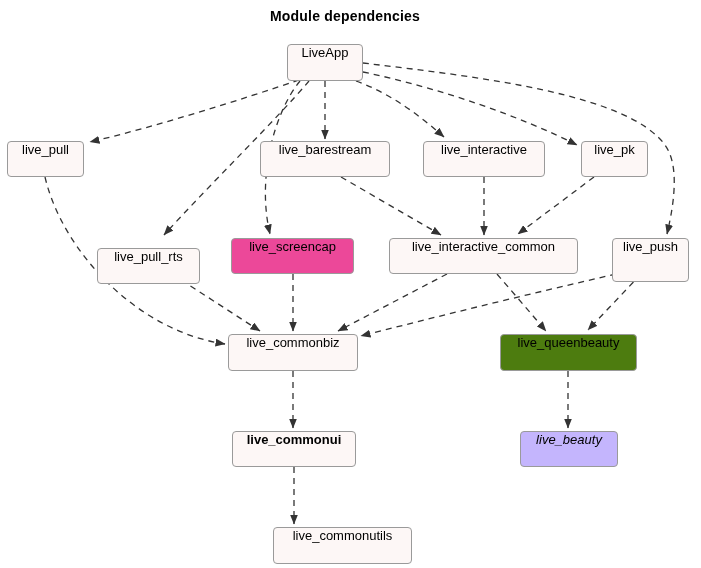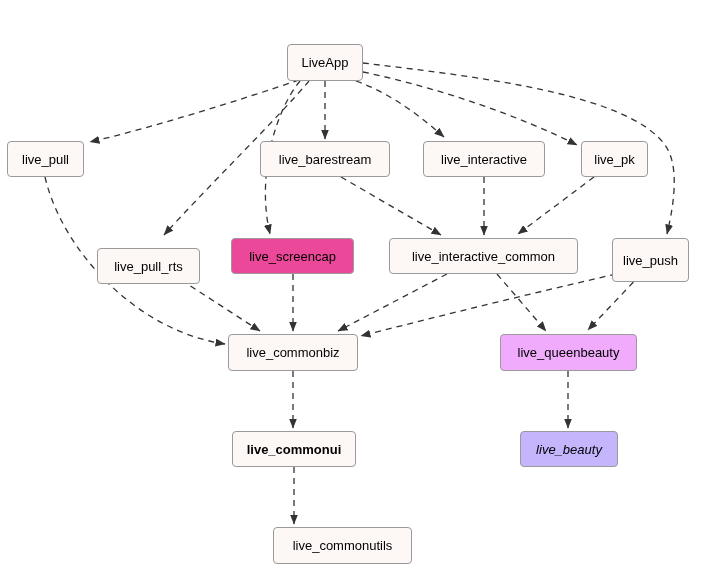--- a/index.html
+++ b/index.html
@@ -32,30 +32,31 @@
     fill: none;
     stroke-width: 1.3;
     stroke-dasharray: 6,5;
   }
   .node {
     position: absolute;
     box-sizing: border-box;
     border: 1px solid #9a9a9a;
     border-radius: 4px;
     display: flex;
-    align-items: center;
+    align-items: flex-start;
     justify-content: center;
     font-size: 13px;
     white-space: nowrap;
   }
 </style>
 </head>
 <body>
 
 <div class="canvas">
+  <div class="title">Module dependencies</div>
 
   <svg id="edges-svg" viewBox="0 0 701 568" xmlns="http://www.w3.org/2000/svg">
     <defs>
       <marker id="arrowhead" viewBox="0 0 10 8" refX="9.5" refY="4" markerWidth="10" markerHeight="8" markerUnits="userSpaceOnUse" orient="auto">
         <path id="arrowhead-path" d="M0,0 L10,4 L0,8 z" fill="#333333"></path>
       </marker>
     </defs>
     <g id="edge-group">
         <path d="M299,80 C240,100 158,126 90,142" class="edge" stroke="#333333" marker-end="url(#arrowhead)"></path>
         <path d="M325,81 L325,139" class="edge" stroke="#333333" marker-end="url(#arrowhead)"></path>
@@ -104,21 +105,21 @@
       </div>
       <div class="node" style="left: 389px; top: 238px; width: 189px; height: 36px; background: rgb(253, 247, 246); border-color: rgb(154, 154, 154); color: rgb(0, 0, 0);">
         <span>live_interactive_common</span>
       </div>
       <div class="node" style="left: 612px; top: 238px; width: 77px; height: 44px; background: rgb(253, 247, 246); border-color: rgb(154, 154, 154); color: rgb(0, 0, 0);">
         <span>live_push</span>
       </div>
       <div class="node" style="left: 228px; top: 334px; width: 130px; height: 37px; background: rgb(253, 247, 246); border-color: rgb(154, 154, 154); color: rgb(0, 0, 0);">
         <span>live_commonbiz</span>
       </div>
-      <div class="node" style="left: 500px; top: 334px; width: 137px; height: 37px; background: #f0abfc; border-color: rgb(154, 154, 154); color: rgb(0, 0, 0);">
+      <div class="node" style="left: 500px; top: 334px; width: 137px; height: 37px; background: #4d7c0f; border-color: rgb(154, 154, 154); color: rgb(0, 0, 0);">
         <span>live_queenbeauty</span>
       </div>
       <div class="node" style="left: 232px; top: 431px; width: 124px; height: 36px; background: rgb(253, 247, 246); border-color: rgb(154, 154, 154); color: rgb(0, 0, 0); font-weight: bold;">
         <span>live_commonui</span>
       </div>
       <div class="node" style="left: 520px; top: 431px; width: 98px; height: 36px; background: #c4b5fd; border-color: rgb(154, 154, 154); color: rgb(0, 0, 0); font-style: italic;">
         <span>live_beauty</span>
       </div>
       <div class="node" style="left: 225px; top: 527px; width: 139px; height: 37px; background: rgb(253, 247, 246); border-color: rgb(154, 154, 154); color: rgb(0, 0, 0); margin-left: 48px;">
         <span>live_commonutils</span>

